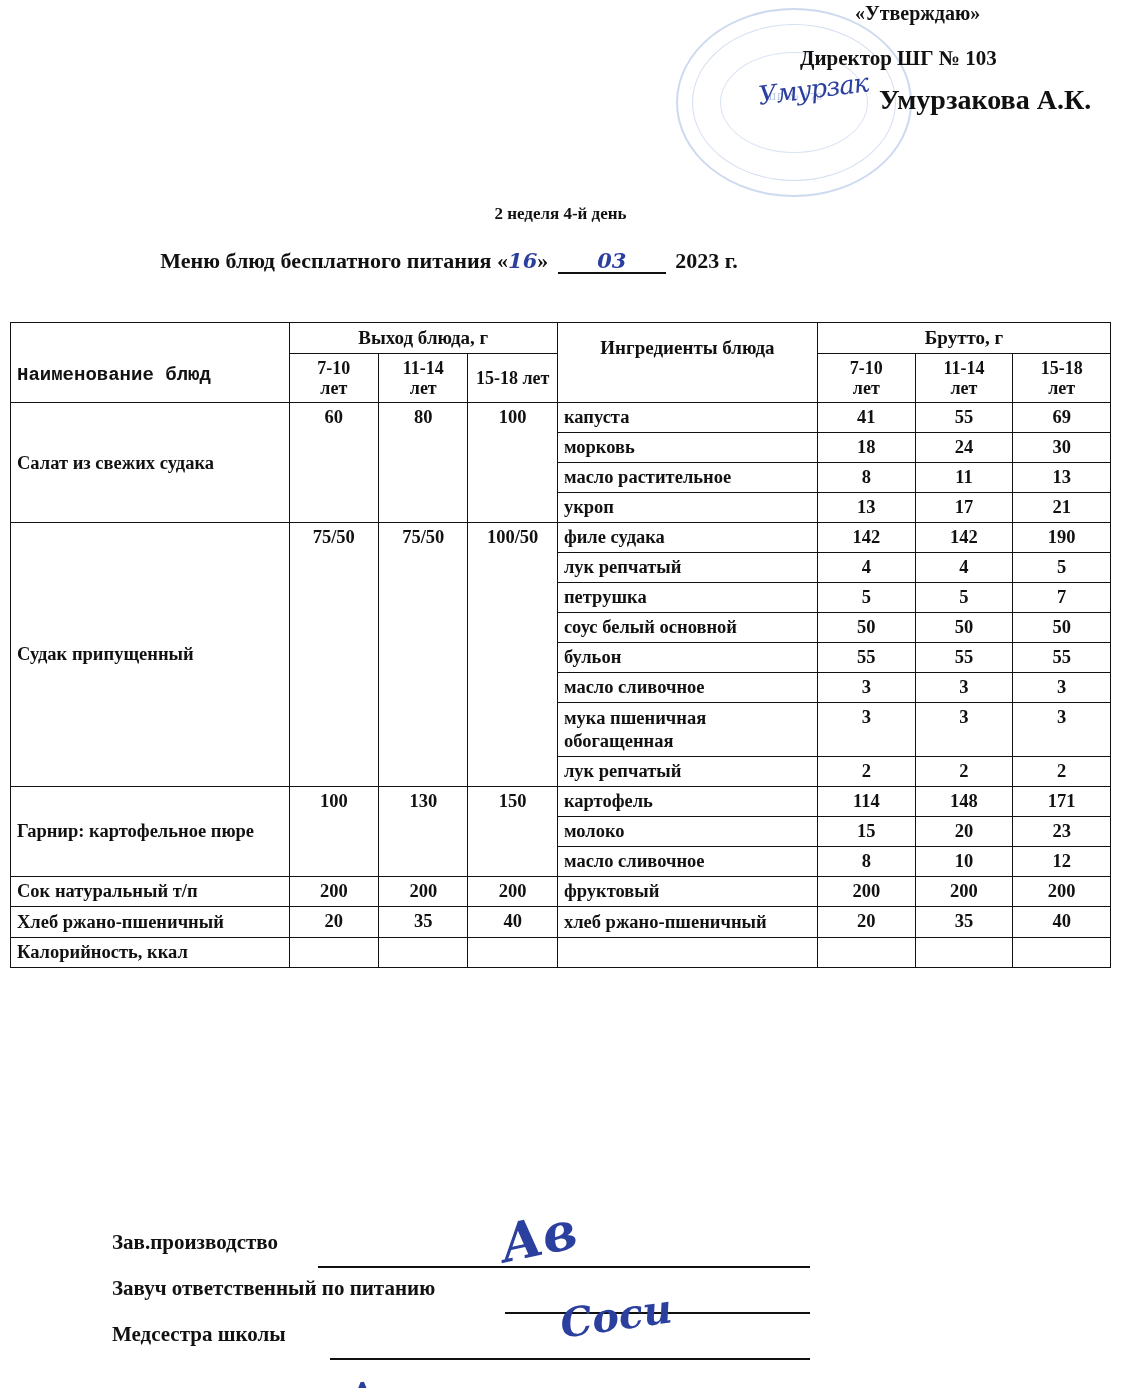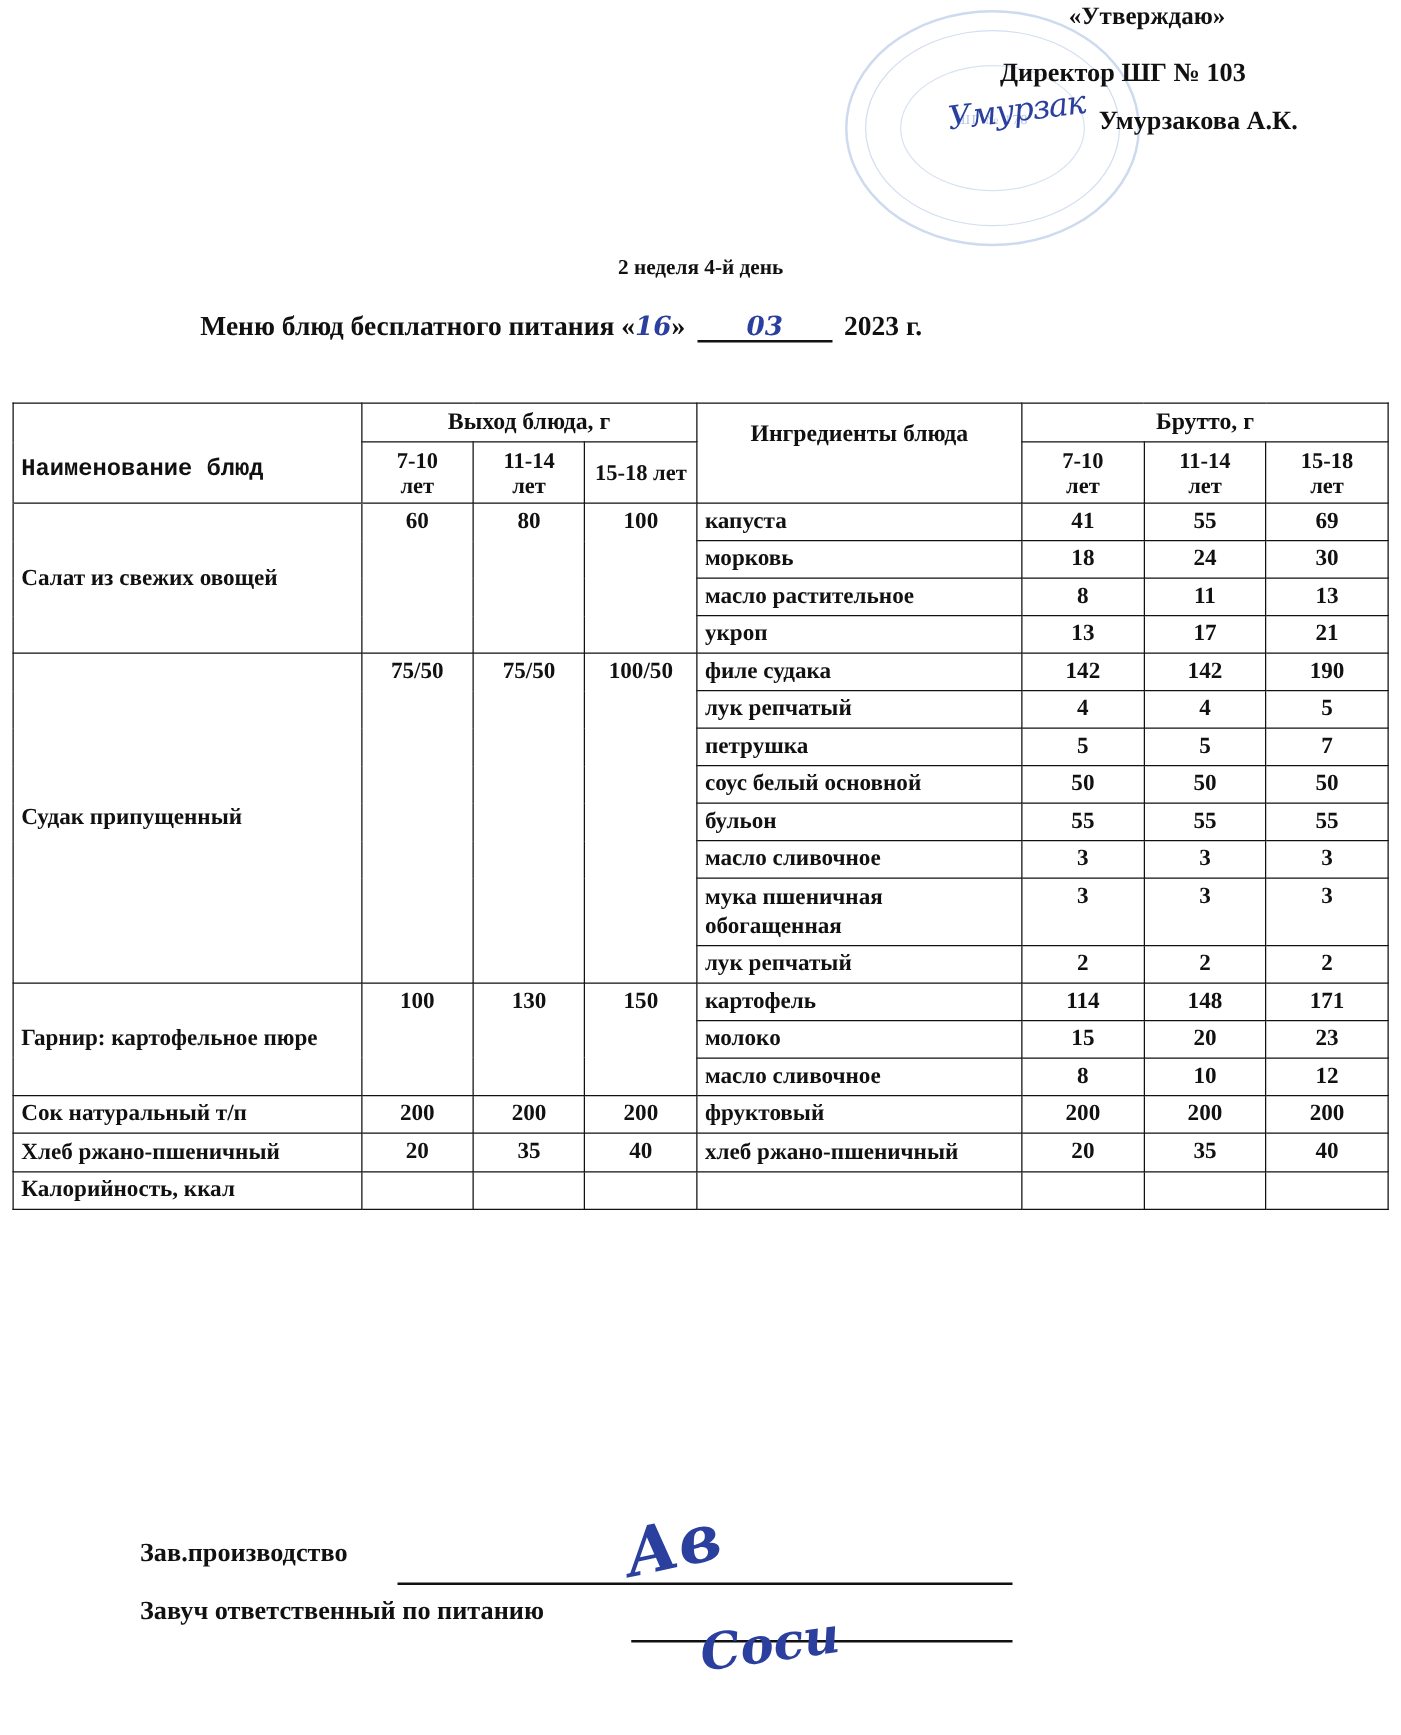--- a/index.html
+++ b/index.html
@@ -35,21 +35,21 @@
     position: absolute;
     top: 46px;
     left: 800px;
     font-size: 21px;
     font-weight: bold;
   }
   .director-name {
     position: absolute;
     top: 84px;
     left: 879px;
-    font-size: 21px;
+    font-size: 28px;
     font-weight: bold;
   }
   .sig-director {
     position: absolute;
     top: 74px;
     left: 758px;
     font-family: "DejaVu Serif", serif;
     font-style: italic;
     font-size: 26px;
     color: #2b3f9e;
@@ -244,21 +244,21 @@
       <span>11-14</span><br>
       <span>лет</span>
     </td>
     <td class="col-br age-head">
       <span>15-18</span><br>
       <span>лет</span>
     </td>
   </tr>
 
   <tr>
-    <td class="col-name dish-cell" rowspan="4">Салат из свежих овощей</td>
+    <td class="col-name dish-cell" rowspan="4">Салат из свежих судака</td>
     <td class="col-out" rowspan="4" style="vertical-align:top;">60</td>
     <td class="col-out" rowspan="4" style="vertical-align:top;">80</td>
     <td class="col-out" rowspan="4" style="vertical-align:top;">100</td>
     <td class="col-ingr">капуста</td>
     <td class="col-br">41</td>
     <td class="col-br">55</td>
     <td class="col-br">69</td>
   </tr>
   <tr>
     <td class="col-ingr">морковь</td>
@@ -394,13 +394,18 @@
   <div class="foot-row r1">
     <span class="foot-label">Зав.производство</span>
     <span class="foot-line"></span>
     <span class="sig-blue sig-a">Ав</span>
   </div>
   <div class="foot-row r2">
     <span class="foot-label">Завуч ответственный по питанию</span>
     <span class="foot-line"></span>
     <span class="sig-blue sig-b">Соси</span>
   </div>
+  <div class="foot-row r3">
+    <span class="foot-label">Медсестра школы</span>
+    <span class="foot-line"></span>
+    <span class="sig-blue sig-c">А</span>
+  </div>
 </div>
 
 </body></html>

